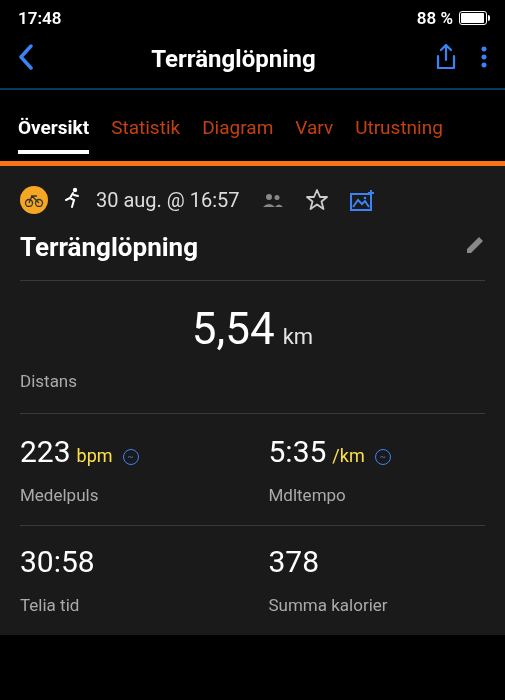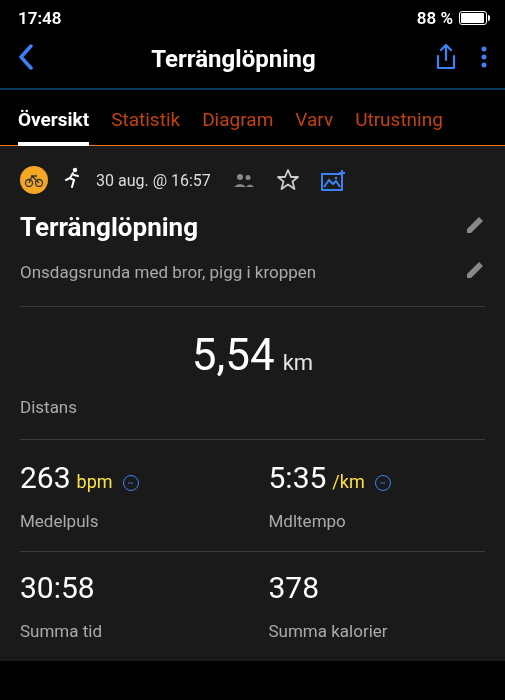--- a/index.html
+++ b/index.html
@@ -35,23 +35,23 @@
   .nav-back { color: #3b82f6; width: 30px; }
   .nav-actions { display: flex; align-items: center; gap: 24px; width: 68px; justify-content: flex-end; }
   .share-icon { color: #3b82f6; }
   .more-icon { color: #3b82f6; }
   .divider-blue {
     height: 2px;
     background: #0a3a5a;
   }
   .tabs {
     display: flex;
-    padding: 0 18px;
+    padding: 8px 18px;
     gap: 22px;
-    border-bottom: 1px solid #f97316;
+    border-bottom: 5px solid #f97316;
   }
   .tab {
     padding: 18px 0 14px;
     font-size: 19px;
     color: #c2410c;
     position: relative;
   }
   .tab.active {
     font-weight: 700;
     color: #fff;
@@ -74,21 +74,21 @@
     padding: 6px 0 18px;
   }
   .bike-badge {
     width: 28px; height: 28px;
     background: #f5a623;
     border-radius: 50%;
     display: flex; align-items: center; justify-content: center;
     font-size: 16px;
   }
   .run-icon { color: #fff; font-size: 18px; }
-  .meta-date { color: #ddd; font-size: 16px; }
+  .meta-date { color: #ddd; font-size: 20px; }
   .meta-icons { display: flex; align-items: center; gap: 22px; margin-left: 8px; }
   .meta-icons svg { display: block; }
   .title-row {
     display: flex;
     justify-content: space-between;
     align-items: center;
     padding-bottom: 18px;
   }
   .activity-title {
     font-size: 26px;
@@ -269,64 +269,56 @@
 
   <div class="title-row">
     <div class="activity-title">Terränglöpning</div>
     <span class="edit-icon">
       <svg width="20" height="20" viewBox="0 0 20 20">
           <path d="M2 18 L2 14 L14 2 L18 6 L6 18 Z M12 4 L16 8" fill="#888"></path>
         </svg>
     </span>
   </div>
 
-  <div class="desc-row">
-    <div class="activity-desc">Onsdagsrunda med bror, pigg i kroppen</div>
-    <span class="edit-icon">
-      <svg width="20" height="20" viewBox="0 0 20 20">
-          <path d="M2 18 L2 14 L14 2 L18 6 L6 18 Z M12 4 L16 8" fill="#888"></path>
-        </svg>
-    </span>
-  </div>
 
   <div class="hr"></div>
 
   <div class="big-stat">
     <div class="big-value">
       <span>5,54</span>
       <span class="unit">km</span>
     </div>
     <div class="stat-label">Distans</div>
   </div>
 
   <div class="stats-grid">
 
     <div class="stat-cell">
       <div class="stat-value">
-        <span>263</span>
+        <span>223</span>
         <span class="unit">bpm</span>
         <span class="pulse-icon">~</span>
       </div>
       <div class="stat-label">Medelpuls</div>
     </div>
 
     <div class="stat-cell">
       <div class="stat-value">
         <span>5:35</span>
         <span class="unit">/km</span>
         <span class="pulse-icon">~</span>
       </div>
       <div class="stat-label">Mdltempo</div>
     </div>
 
     <div class="stat-cell">
       <div class="stat-value">
         <span>30:58</span>
       </div>
-      <div class="stat-label">Summa tid</div>
+      <div class="stat-label">Telia tid</div>
     </div>
 
     <div class="stat-cell">
       <div class="stat-value">
         <span>378</span>
       </div>
       <div class="stat-label">Summa kalorier</div>
     </div>
 
   </div>

